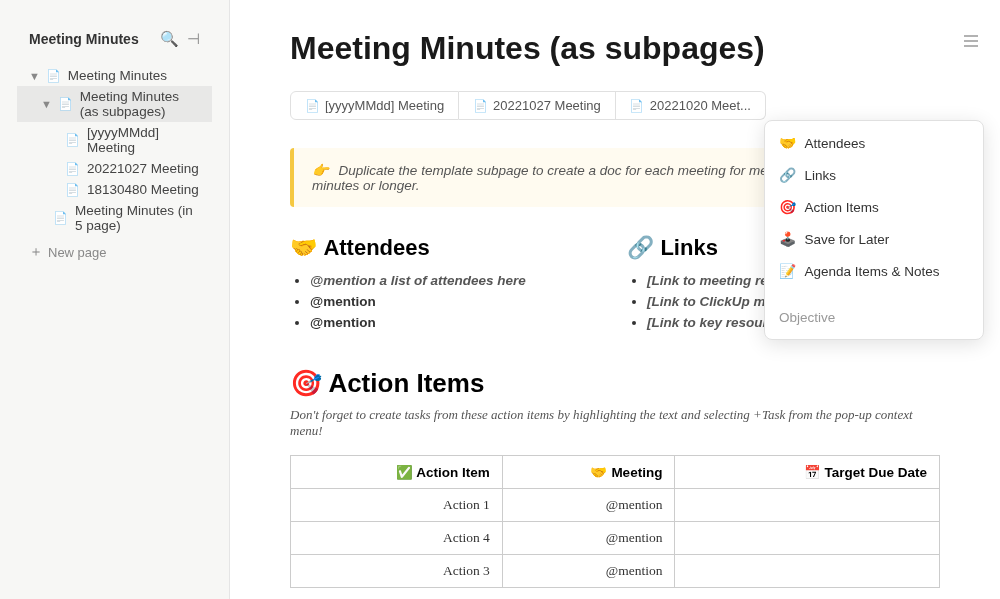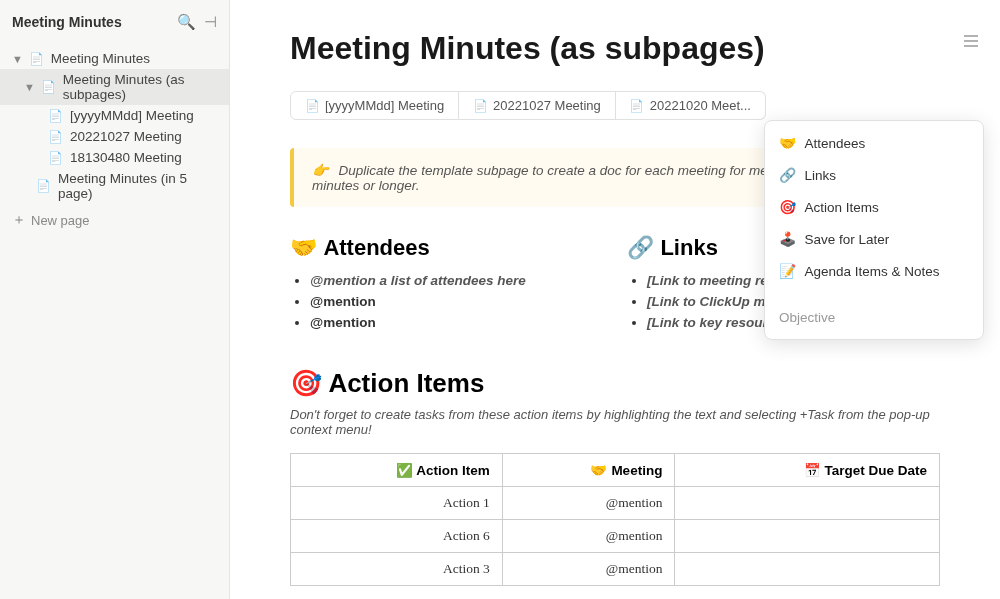--- a/index.html
+++ b/index.html
@@ -1,19 +1,19 @@
 <!DOCTYPE html>
 <html><head>
   <meta charset="utf-8">
   <style>
     * { margin: 0; padding: 0; box-sizing: border-box; }
     body { font-family: -apple-system, BlinkMacSystemFont, 'Segoe UI', sans-serif; display: flex; width: 1000px; height: 599px; overflow: hidden; background: #fff; font-size: 14px; }
 
     
-    .sidebar { width: 230px; min-width: 230px; background: #f7f7f5; border-right: 1px solid #e5e5e5; display: flex; flex-direction: column; padding: 0; overflow: hidden; }
+    .sidebar { width: 230px; min-width: 230px; background: #f7f7f5; border-right: 1px solid #e5e5e5; display: flex; flex-direction: column; padding: 17px; overflow: hidden; }
     .sidebar-header { display: flex; align-items: center; justify-content: space-between; padding: 8px 12px; height: 44px; }
     .sidebar-title { font-size: 14px; font-weight: 600; color: #333; }
     .sidebar-icons { display: flex; gap: 8px; }
     .sidebar-icon { cursor: pointer; color: #888; font-size: 15px; }
     .sidebar-content { padding: 4px 0; overflow-y: auto; flex: 1; }
     .sidebar-item { display: flex; align-items: center; padding: 3px 12px; cursor: pointer; color: #444; font-size: 13.5px; gap: 4px; }
     .sidebar-item.active { background: #e8e8e7; font-weight: 500; }
     .tree-icon { font-size: 11px; color: #888; margin-right: 2px; }
     .page-icon { font-size: 12px; margin-right: 3px; color: #999; }
     .new-page-item { display: flex; align-items: center; padding: 5px 12px; cursor: pointer; color: #888; font-size: 13px; gap: 5px; margin-top: 2px; }
@@ -44,21 +44,21 @@
     .two-col { display: grid; grid-template-columns: 1fr 1fr; gap: 24px; margin-bottom: 32px; }
     .col-section { }
     .col-heading { font-size: 22px; font-weight: 700; margin-bottom: 12px; display: flex; align-items: center; gap: 6px; }
     .col-list { list-style: disc; padding-left: 20px; }
     .col-list li { margin-bottom: 6px; font-size: 13.5px; color: #333; }
     .col-list li em { font-style: italic; color: #555; font-weight: bold; }
 
     
     .action-section { margin-top: 8px; }
     .action-heading { font-size: 26px; font-weight: 700; margin-bottom: 8px; display: flex; align-items: center; gap: 6px; }
-    .action-desc { font-size: 13px; color: #555; font-style: italic; margin-bottom: 16px; }
+    .action-desc { font-size: 13px; color: #555; font-style: italic; margin-bottom: 16px; font-family: Liberation Serif, serif; }
 
     
     .action-table { width: 100%; border-collapse: collapse; font-size: 13.5px; }
     .action-table th, .action-table td { border: 1px solid #ccc; padding: 8px 12px; text-align: right; }
     .action-table th { background: #fff; font-weight: 600; }
     .action-table td { color: #333; font-family: Liberation Serif, serif; }
 
     
     .dropdown-overlay { position: absolute; top: 120px; right: 16px; width: 220px; background: #fff; border: 1px solid #e0e0e0; border-radius: 8px; box-shadow: 0 4px 20px rgba(0,0,0,0.12); z-index: 100; padding: 6px 0; }
     .dropdown-item { display: flex; align-items: center; gap: 8px; padding: 8px 14px; font-size: 13.5px; color: #333; cursor: pointer; }
@@ -201,21 +201,21 @@
             </th>
           </tr>
         </thead>
         <tbody>
           <tr>
             <td>Action 1</td>
             <td>@mention</td>
             <td></td>
           </tr>
           <tr>
-            <td>Action 6</td>
+            <td>Action 4</td>
             <td>@mention</td>
             <td></td>
           </tr>
           <tr>
             <td>Action 3</td>
             <td>@mention</td>
             <td></td>
           </tr>
         </tbody>
       </table>

